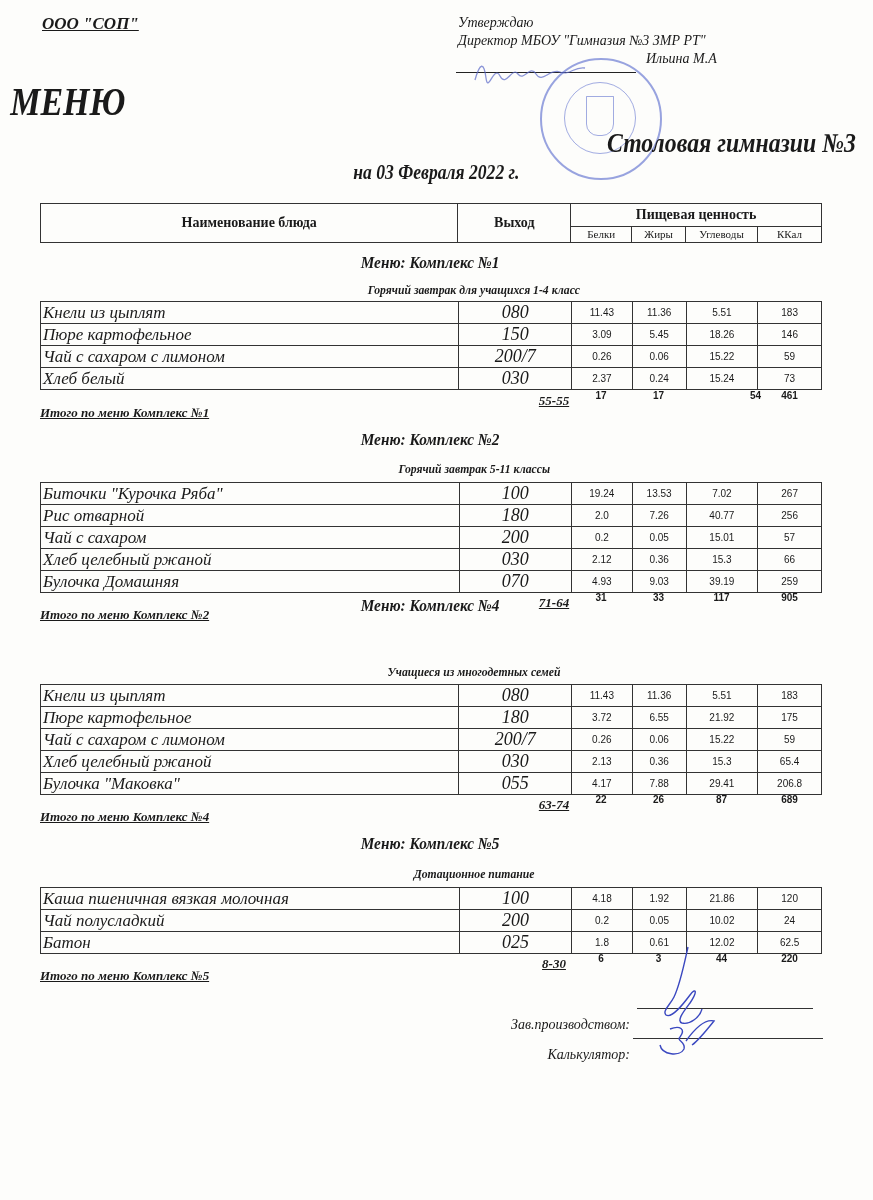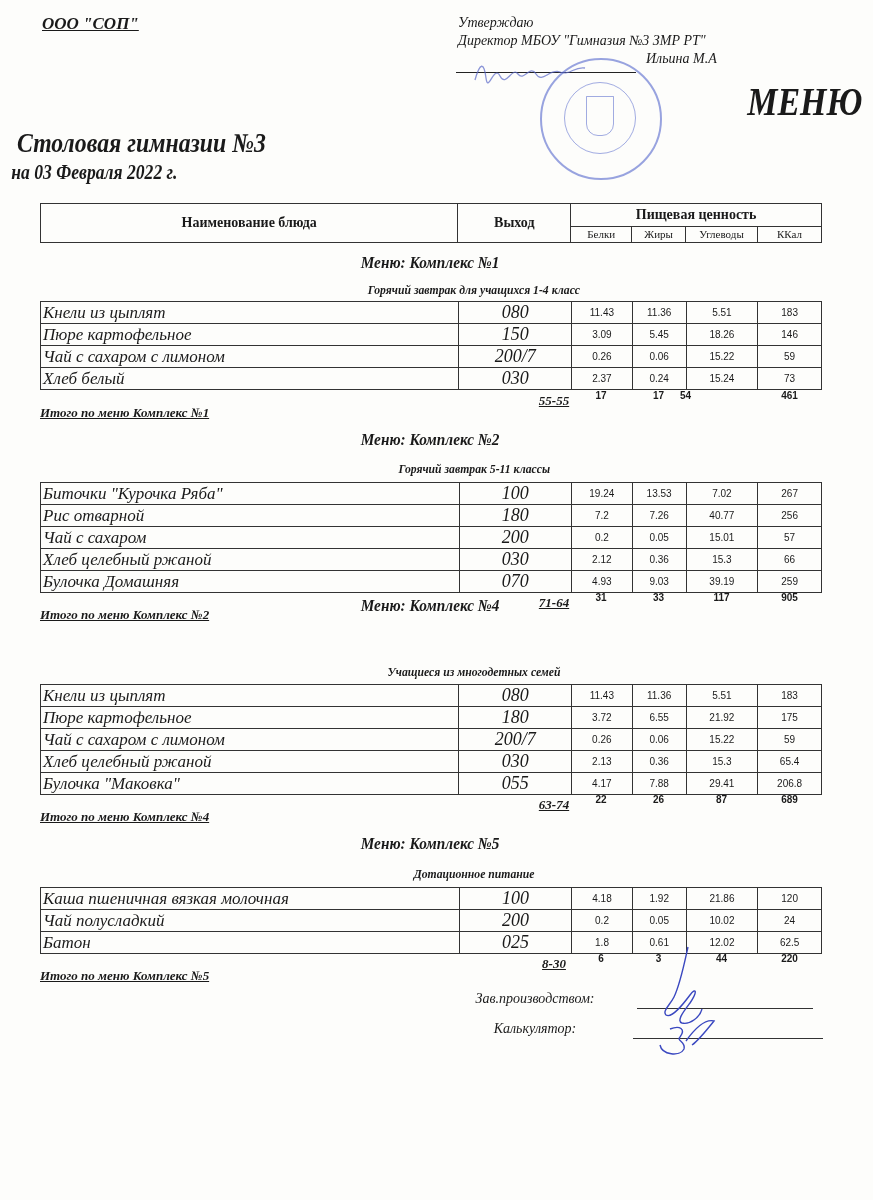--- a/index.html
+++ b/index.html
@@ -5,25 +5,25 @@
   html, body { margin:0; padding:0; }
   body {
     width:873px; height:1200px; background:#fdfdfb; position:relative; overflow:hidden;
     font-family:"Liberation Serif", serif; color:#1a1a1a;
   }
   .abs { position:absolute; }
   .org { left:42px; top:14px; font-size:17px; font-weight:bold; font-style:italic; text-decoration:underline; }
   .approve { left:458px; top:14px; font-size:14px; font-style:italic; line-height:18px; }
   .approve .l3 { padding-left:188px; }
   .approve-line { left:456px; top:72px; width:180px; border-top:1px solid #222; }
-  .title { left:0; width:873px; top:78px; text-align:right; font-size:40px; font-weight:bold; font-style:italic; padding-left:0; }
+  .title { left:0; width:873px; top:78px; text-align:left; font-size:40px; font-weight:bold; font-style:italic; padding-left:0; }
   .title span { display:inline-block; transform:scaleX(0.85); }
-  .subtitle { left:0; width:873px; top:128px; text-align:left; font-size:27px; font-weight:bold; font-style:italic; }
+  .subtitle { left:0; width:873px; top:128px; text-align:right; font-size:27px; font-weight:bold; font-style:italic; }
   .subtitle span, .date span { display:inline-block; transform:scaleX(0.88); }
-  .date { left:0; width:873px; top:161px; font-size:20px; font-weight:bold; font-style:italic; }
+  .date { left:0; width:873px; top:161px; text-align:center; font-size:20px; font-weight:bold; font-style:italic; }
 
   .stamp { left:540px; top:58px; width:118px; height:118px; border-radius:50%; border:2px solid rgba(70,90,200,0.55); }
   .stamp::after { content:""; position:absolute; left:22px; top:22px; width:70px; height:70px; border-radius:50%; border:1.5px solid rgba(70,90,200,0.5); }
   .stamp .emblem { position:absolute; left:44px; top:36px; width:26px; height:38px; border:1.5px solid rgba(70,90,200,0.5); border-radius:0 0 12px 12px; }
   .sig-dir { left:470px; top:58px; width:120px; height:26px; border-bottom:0; }
 
   table { border-collapse:collapse; }
   .head-table { position:absolute; left:40px; top:203px; width:782px; }
   .head-table td { border:1.5px solid #333; text-align:center; padding:0; }
   .hname { font-weight:bold; font-size:14px; height:38px; width:417px; }
@@ -40,21 +40,21 @@
   .c-name { width:417px; font-size:17px; font-style:italic; padding-left:2px !important; white-space:nowrap; }
   .c-out { width:112px; font-size:18px; font-style:italic; text-align:center; }
   .c-num { font-family:"Liberation Sans", sans-serif; font-size:10px; text-align:center; }
   .w1 { width:60px; } .w2 { width:53px; } .w3 { width:71px; } .w4 { width:63px; }
 
   .total { position:absolute; left:40px; width:782px; height:18px; }
   .total .t-label { position:absolute; left:0; top:12px; font-size:13px; font-weight:bold; font-style:italic; text-decoration:underline; }
   .total .t-out { position:absolute; left:458px; width:112px; top:0; text-align:center; font-size:13px; font-weight:bold; font-style:italic; text-decoration:underline; }
   .total .t-n { position:absolute; top:-3px; font-family:"Liberation Sans", sans-serif; font-size:10px; font-weight:bold; text-align:center; }
 
-  .sign-label { position:absolute; font-size:14px; font-style:italic; text-align:center; }
+  .sign-label { position:absolute; font-size:14px; font-style:italic; text-align:right;margin-top:26px; }
   .sign-line { position:absolute; border-top:1px solid #333; }
   .pen { position:absolute; }
 </style>
 </head>
 <body>
 
 <div class="abs org">ООО "СОП"</div>
 
 <div class="abs approve">
   <div>Утверждаю</div>
@@ -127,39 +127,39 @@
         <td class="c-num w3">15.24</td>
         <td class="c-num w4">73</td>
       </tr>
       </tbody>
     </table>
     <div class="total" style="top:393px">
       <span class="t-label">Итого по меню Комплекс №1</span>
       <span class="t-out">55-55</span>
       <span class="t-n" style="left:531px; width:60px">17</span>
       <span class="t-n" style="left:592px; width:53px">17</span>
-      <span class="t-n" style="left:610px; width:71px">54</span>
+      <span class="t-n" style="left:680px; width:71px">54</span>
       <span class="t-n" style="left:718px; width:63px">461</span>
     </div>
     <div class="sec-title" style="top:430px"><span>Меню: Комплекс №2</span></div>
     <div class="sec-sub" style="top:461px"><span>Горячий завтрак 5-11 классы</span></div>
     <table class="items" style="top:482px">
       <tbody>
         <tr style="height:22px">
         <td class="c-name">Биточки "Курочка Ряба"</td>
         <td class="c-out">100</td>
         <td class="c-num w1">19.24</td>
         <td class="c-num w2">13.53</td>
         <td class="c-num w3">7.02</td>
         <td class="c-num w4">267</td>
       </tr>
         <tr style="height:22px">
         <td class="c-name">Рис отварной</td>
         <td class="c-out">180</td>
-        <td class="c-num w1">7.2</td>
+        <td class="c-num w1">2.0</td>
         <td class="c-num w2">7.26</td>
         <td class="c-num w3">40.77</td>
         <td class="c-num w4">256</td>
       </tr>
         <tr style="height:22px">
         <td class="c-name">Чай с сахаром</td>
         <td class="c-out">200</td>
         <td class="c-num w1">0.2</td>
         <td class="c-num w2">0.05</td>
         <td class="c-num w3">15.01</td>

